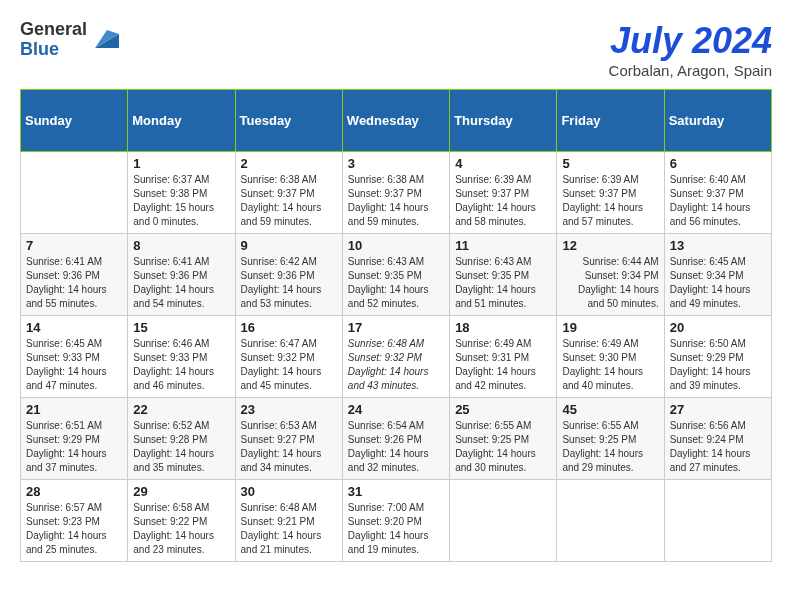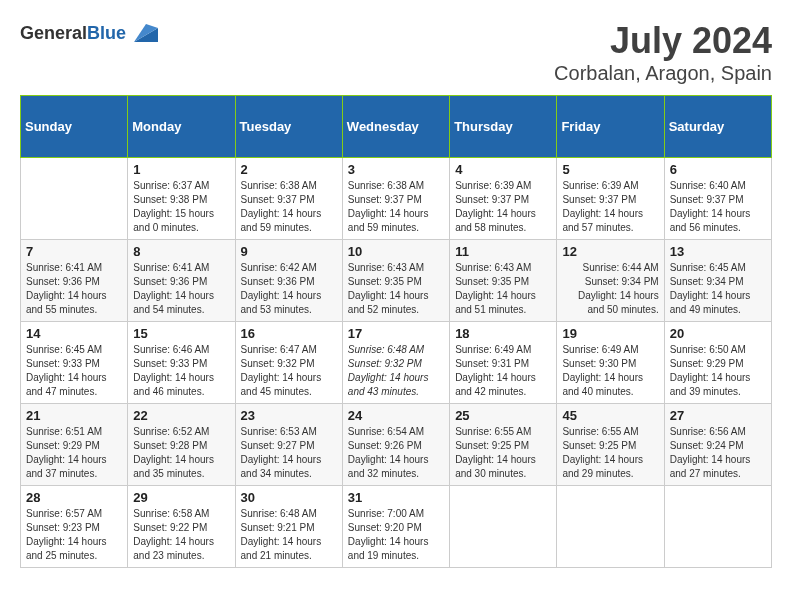--- a/index.html
+++ b/index.html
@@ -15,21 +15,21 @@
       justify-content: space-between;
       align-items: flex-start;
       margin-bottom: 10px;
     }
     .logo {
       display: flex;
       align-items: center;
     }
     .logo-text {
       display: flex;
-      flex-direction: row;
+      flex-direction: column;
       line-height: 1.1;
     }
     .logo-general {
       font-size: 18px;
       font-weight: bold;
       color: #333;
     }
     .logo-blue {
       font-size: 18px;
       font-weight: bold;
@@ -39,24 +39,25 @@
       width: 28px;
       height: 28px;
       margin-left: 4px;
     }
     .title-area {
       text-align: right;
     }
     .month-year {
       font-size: 36px;
       font-weight: bold;
-      color: #404040;
+      color: #1d4ed8;
+      font-style: italic;
     }
     .location {
-      font-size: 20px;
+      font-size: 15px;
       color: #444;
       text-align: center;
     }
     .calendar-table {
       width: 100%;
       border-collapse: collapse;
       border: 1px solid #ccc;
     }
     .calendar-table th {
       background: #2266aa;

